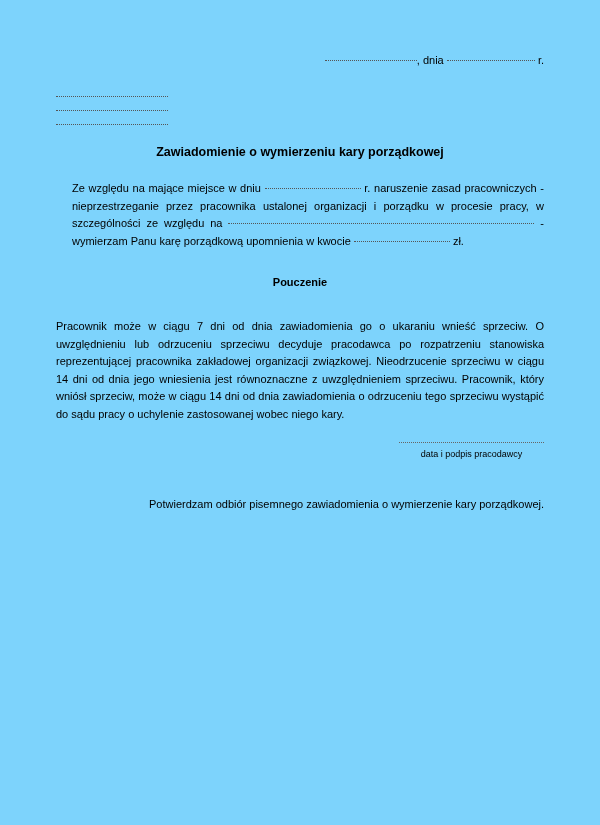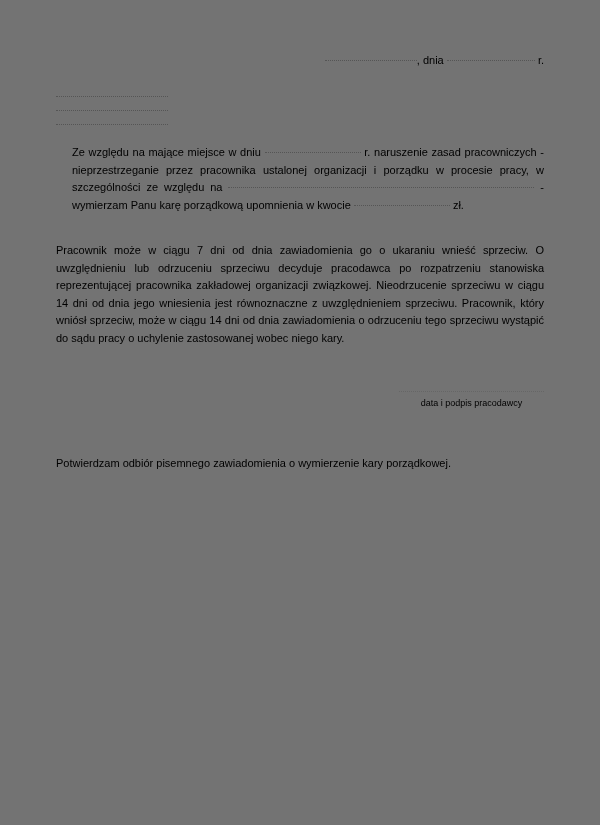--- a/index.html
+++ b/index.html
@@ -8,21 +8,21 @@
     background: #ffffff;
   }
   body {
     font-family: "Liberation Sans", sans-serif;
     color: #000000;
   }
   .page {
     position: relative;
     width: 600px;
     height: 825px;
-    background: #737373;
+    background: #7dd3fc;
     overflow: hidden;
     box-sizing: border-box;
   }
   .content {
     position: absolute;
     left: 56px;
     top: 0;
     width: 488px;
   }
 
@@ -120,45 +120,45 @@
 
   .pouczenie-body {
     margin-top: 28px;
     font-size: 11px;
     line-height: 17.5px;
     text-align: justify;
   }
 
   
   .signature {
-    margin-top: 44px;
+    margin-top: 19px;
     margin-left: 343px;
     width: 145px;
   }
   .signature .sig-rule {
     border-bottom: 1px dotted #666;
     height: 0;
     font-size: 0;
     line-height: 0;
   }
   .signature .sig-caption {
     margin-top: 5px;
     text-align: center;
     font-size: 9px;
     line-height: 12px;
     color: #000;
   }
   .signature.employee {
     margin-top: 42px;
   }
   .confirm-para {
-    margin-top: 46px;
-    font-size: 11px;
-    line-height: 17.5px;
-    text-align: left;
+    margin-top: 36px;
+    font-size: 11px;
+    line-height: 17.5px;
+    text-align: right;
   }
 </style>
 </head>
 <body>
 
 <div class="page">
   <div class="content">
 
     <div class="date-row">
       <span class="dots"></span><span>, dnia</span>
@@ -166,32 +166,34 @@
       <span>r.</span>
     </div>
 
     <div class="sender-block">
       <div class="dots-line">&nbsp;</div>
       <div class="dots-line">&nbsp;</div>
       <div class="dots-line">&nbsp;</div>
     </div>
 
 
+    <div class="doc-title">Zawiadomienie o wymierzeniu kary porządkowej</div>
 
     <div class="para">
       <span>Ze względu na mające miejsce w dniu</span>
       <span class="dots blank-sm"></span>
       <span>r. naruszenie zasad pracowniczych - nieprzestrzeganie przez pracownika ustalonej organizacji i porządku w procesie pracy, w szczególności ze względu na</span>
       <span class="dots blank-lg"></span>
       <span>- wymierzam Panu karę porządkową upomnienia w kwocie</span>
       <span class="dots blank-md"></span>
       <span>zł.</span>
     </div>
 
 
+    <div class="section-heading">Pouczenie</div>
 
     <div class="pouczenie-body">Pracownik może w ciągu 7 dni od dnia zawiadomienia go o ukaraniu wnieść sprzeciw. O uwzględnieniu lub odrzuceniu sprzeciwu decyduje pracodawca po rozpatrzeniu stanowiska reprezentującej pracownika zakładowej organizacji związkowej. Nieodrzucenie sprzeciwu w ciągu 14 dni od dnia jego wniesienia jest równoznaczne z uwzględnieniem sprzeciwu. Pracownik, który wniósł sprzeciw, może w ciągu 14 dni od dnia zawiadomienia o odrzuceniu tego sprzeciwu wystąpić do sądu pracy o uchylenie zastosowanej wobec niego kary.</div>
 
     <div class="signature employer">
       <div class="sig-rule">&nbsp;</div>
       <div class="sig-caption">data i podpis pracodawcy</div>
     </div>
 
     <div class="confirm-para">Potwierdzam odbiór pisemnego zawiadomienia o wymierzenie kary porządkowej.</div>
 

